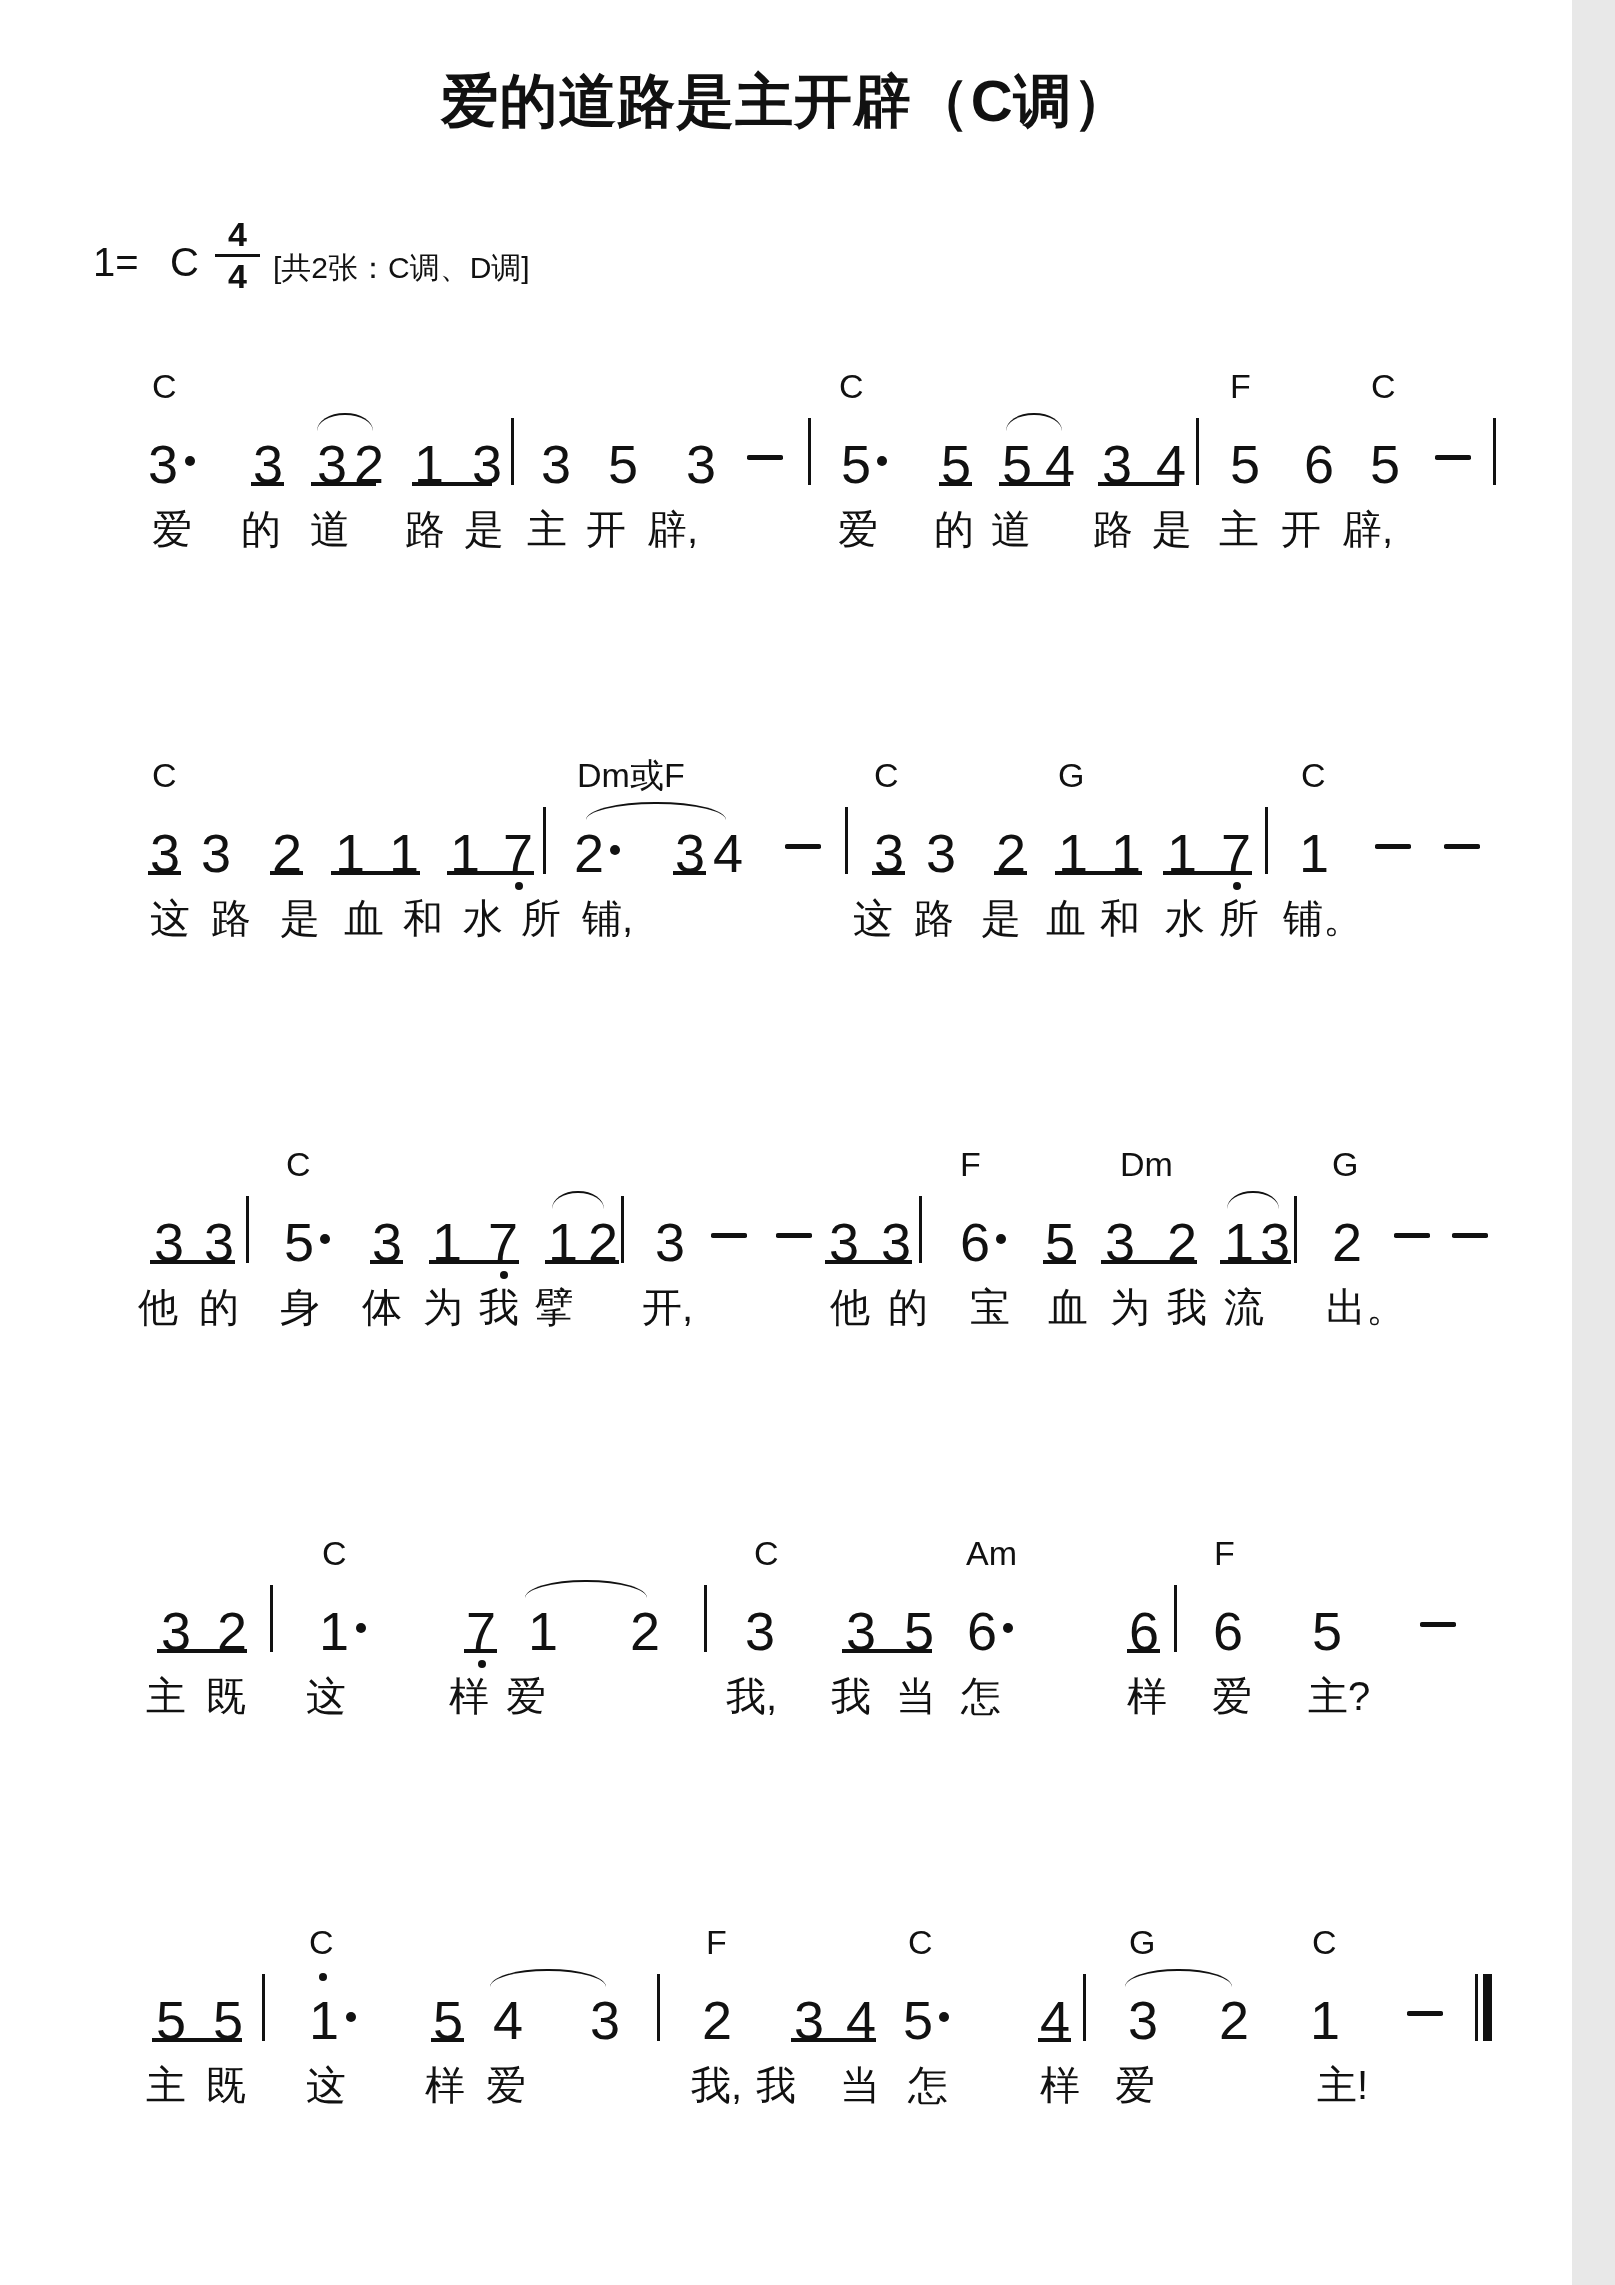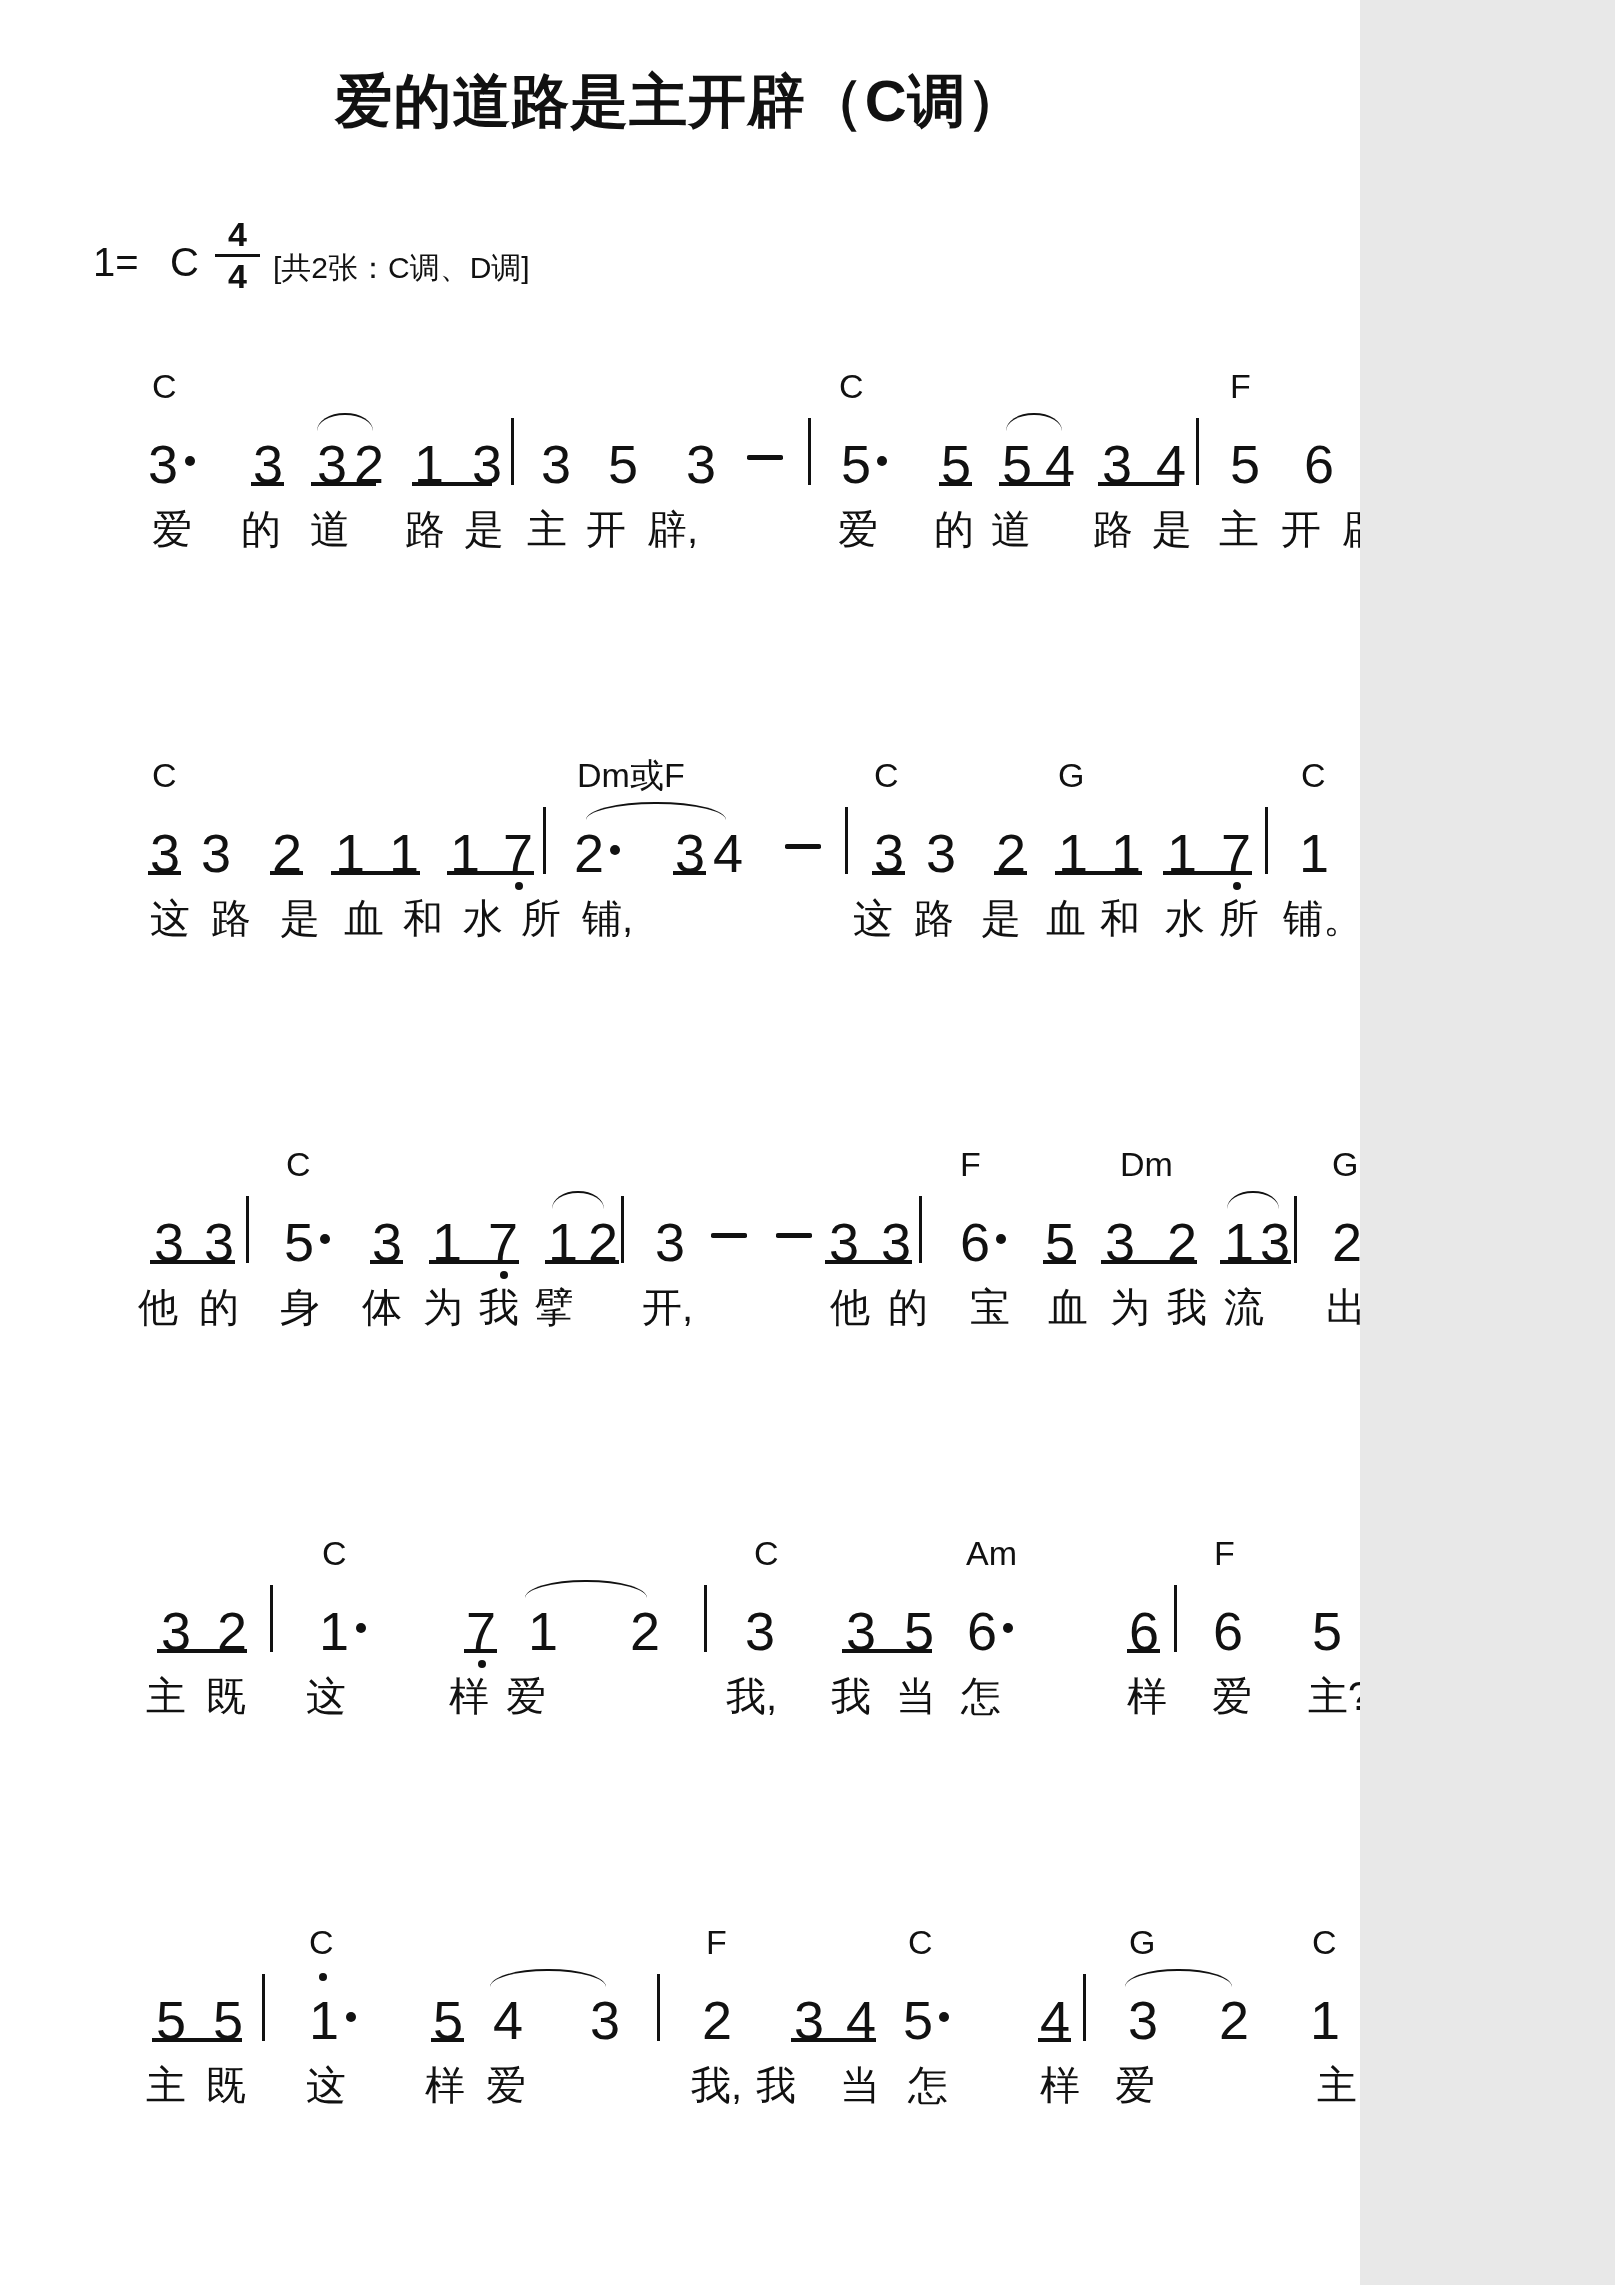--- a/index.html
+++ b/index.html
@@ -1,17 +1,17 @@
 <!DOCTYPE html>
 <html style="font-size:14.5px"><head>
 <meta charset="utf-8">
 <style>
   html,body{margin:0;padding:0;background:#e8e8e8;}
   .page{
-    position:relative;width:1360px;height:2285px;background:#ffffff;
+    position:relative;width:1572px;height:2285px;background:#ffffff;
     color:#111;font-family:"Liberation Sans",sans-serif;overflow:hidden;
   }
   .title{
     position:absolute;top:69px;left:0;width:100%;margin:0;
     text-align:center;font-size:58px;font-weight:900;line-height:1.1;
     font-family:"Liberation Sans",sans-serif;letter-spacing:0.9px;
   }
   .keyrow{position:absolute;left:0;top:0;width:100%;height:0;}
   .tonic{position:absolute;left:93px;top:242px;font-size:40px;line-height:1;}
   .keyname{position:absolute;left:170px;top:242px;font-size:40px;line-height:1;}

